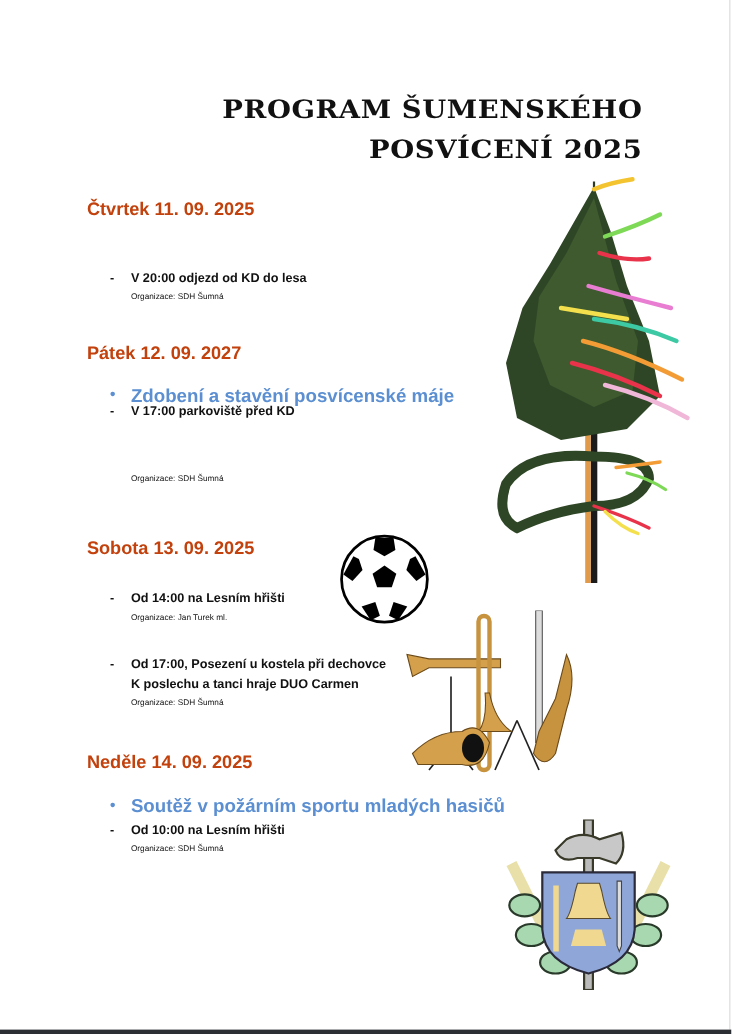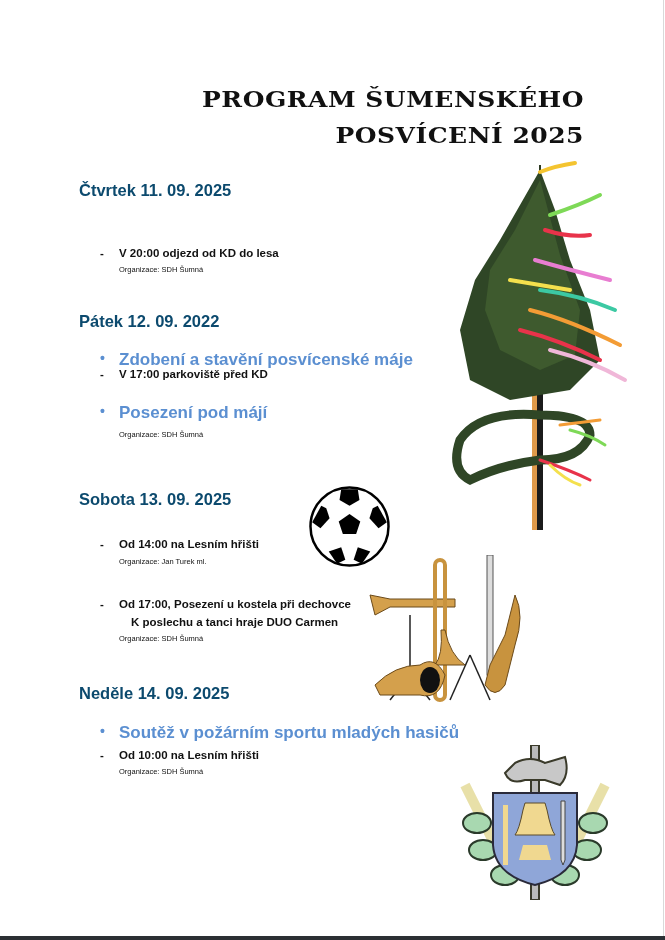--- a/index.html
+++ b/index.html
@@ -5,47 +5,46 @@
     html, body { margin: 0; padding: 0; }
     body {
       width: 665px; height: 940px; background: #ffffff; position: relative; overflow: hidden;
       font-family: "DejaVu Sans", sans-serif;
     }
     .page { position: absolute; left: 0; top: 0; width: 663px; height: 936px; background: #fff; border-right: 1px solid #d9d9d9; }
     .bottom-bar { position: absolute; left: 0; top: 936px; width: 665px; height: 4px; background: #2b2f33; }
     .title { position: absolute; left: 80px; top: 82px; width: 504px; text-align: right;
       font-family: "DejaVu Serif", serif; font-weight: 900; font-size: 25px; line-height: 36px; color: #111; letter-spacing: 0.5px; }
     .title span { display: block; transform: scaleY(0.92); }
-    .day { position: absolute; left: 79px; font-family: "Liberation Sans", sans-serif; font-weight: bold; font-size: 16.5px; color: #0c4a6e; }
+    .day { position: absolute; left: 79px; font-family: "Liberation Sans", sans-serif; font-weight: bold; font-size: 16.5px; color: #c2410c; }
     .event { position: absolute; left: 100px; font-family: "Liberation Sans", sans-serif; font-weight: bold; font-size: 17px; color: #5b8fd1; white-space: nowrap; }
     .event .bullet { display: inline-block; width: 19px; font-size: 14px; vertical-align: 2px; }
     .detail { position: absolute; left: 100px; font-family: "Liberation Sans", sans-serif; font-weight: bold; font-size: 11.5px; color: #111; white-space: nowrap; }
     .detail .dash { display: inline-block; width: 19px; }
-    .cont { position: absolute; left: 119px; font-family: "Liberation Sans", sans-serif; font-weight: bold; font-size: 11.5px; color: #111; white-space: nowrap; margin-left: 12px; }
+    .cont { position: absolute; left: 119px; font-family: "Liberation Sans", sans-serif; font-weight: bold; font-size: 11.5px; color: #111; white-space: nowrap; }
     .org { position: absolute; left: 119px; font-family: "Liberation Sans", sans-serif; font-size: 7.5px; color: #111; white-space: nowrap; }
     .img { position: absolute; }
   </style>
 </head>
 <body>
 
 <div class="page">
 
   <div class="title">
     <span>PROGRAM ŠUMENSKÉHO</span>
     <span>POSVÍCENÍ 2025</span>
   </div>
 
   <div class="day" style="top:181px">Čtvrtek 11. 09. 2025</div>
   <div class="detail" style="top:247px"><span class="dash">-</span><span>V 20:00 odjezd od KD do lesa</span></div>
   <div class="org" style="top:265px">Organizace: SDH Šumná</div>
 
-  <div class="day" style="top:312px">Pátek 12. 09. 2022</div>
+  <div class="day" style="top:312px">Pátek 12. 09. 2027</div>
   <div class="event" style="top:350px"><span class="bullet">•</span><span>Zdobení a stavění posvícenské máje</span></div>
   <div class="detail" style="top:368px"><span class="dash">-</span><span>V 17:00 parkoviště před KD</span></div>
-  <div class="event" style="top:403px"><span class="bullet">•</span><span>Posezení pod májí</span></div>
   <div class="org" style="top:430px">Organizace: SDH Šumná</div>
 
   <div class="day" style="top:490px">Sobota 13. 09. 2025</div>
   <div class="detail" style="top:538px"><span class="dash">-</span><span>Od 14:00 na Lesním hřišti</span></div>
   <div class="org" style="top:557px">Organizace: Jan Turek ml.</div>
   <div class="detail" style="top:598px"><span class="dash">-</span><span>Od 17:00, Posezení u kostela při dechovce</span></div>
   <div class="cont" style="top:616px">K poslechu a tanci hraje DUO Carmen</div>
   <div class="org" style="top:634px">Organizace: SDH Šumná</div>
 
   <div class="day" style="top:684px">Neděle 14. 09. 2025</div>

